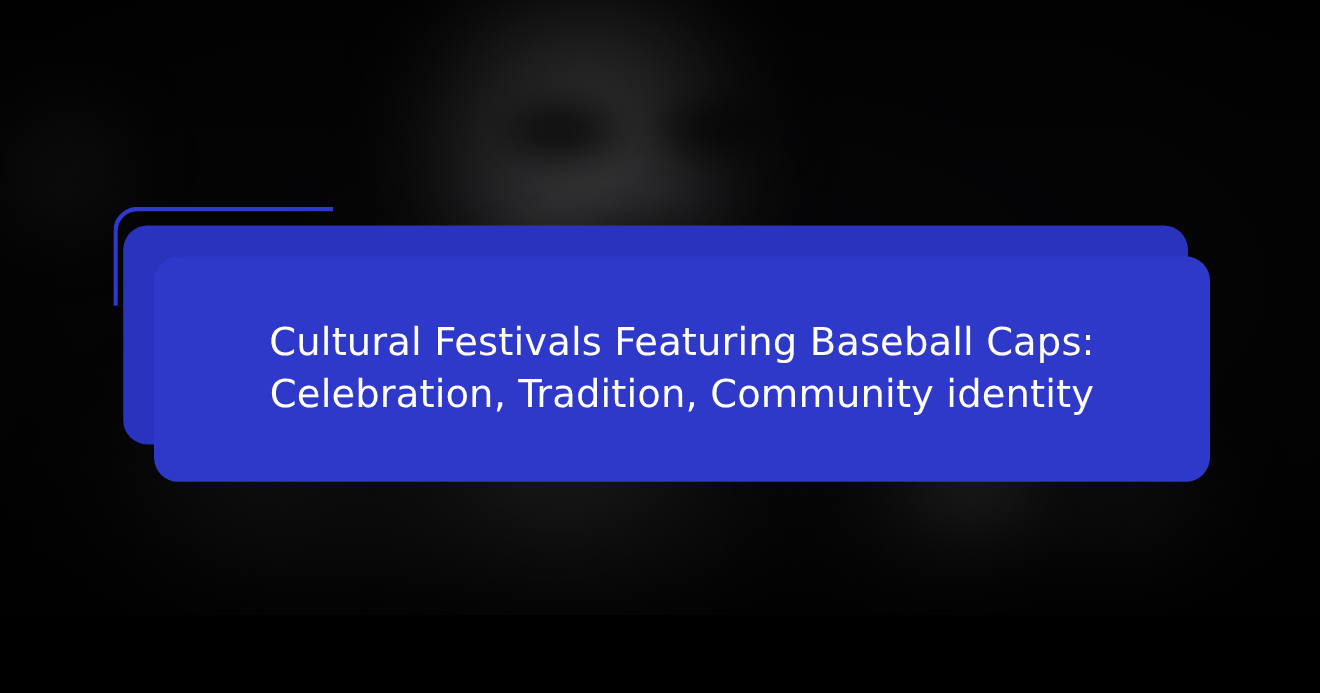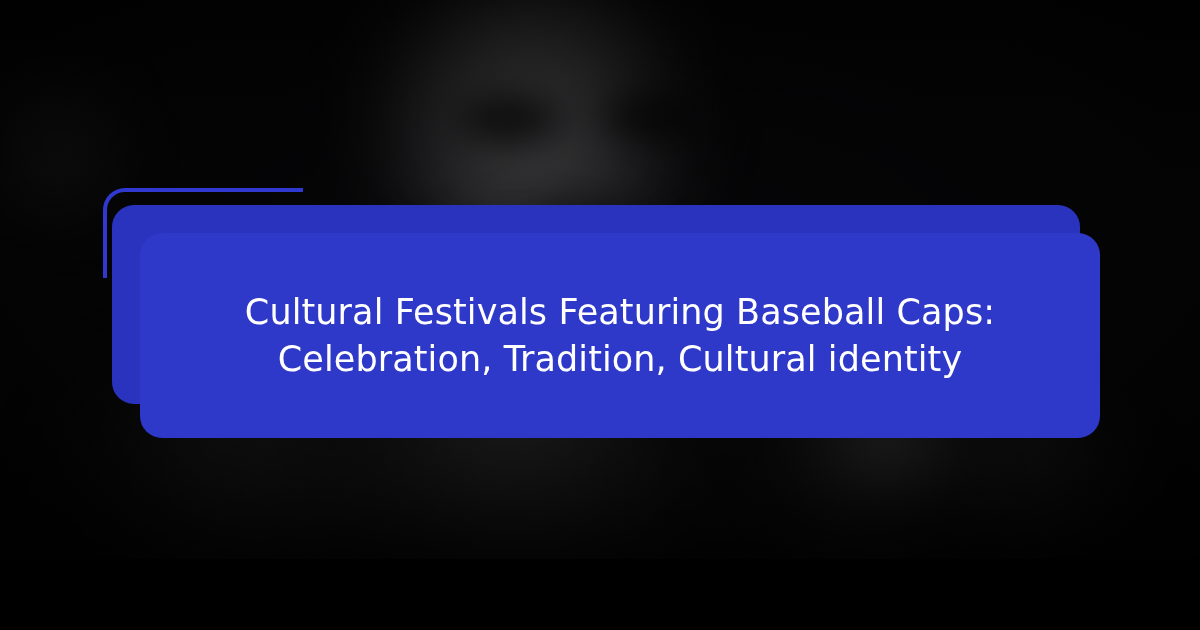--- a/index.html
+++ b/index.html
@@ -216,17 +216,17 @@
     </svg>
   </div>
 
   <div class="card-outline"></div>
 
   <div class="card-back"></div>
 
   <div class="card-front">
     <div class="title">
       <span>Cultural Festivals Featuring Baseball Caps:</span><br>
-      <span>Celebration, Tradition, Cultural identity</span>
+      <span>Celebration, Tradition, Community identity</span>
     </div>
   </div>
 
 </div>
 
 </body></html>

